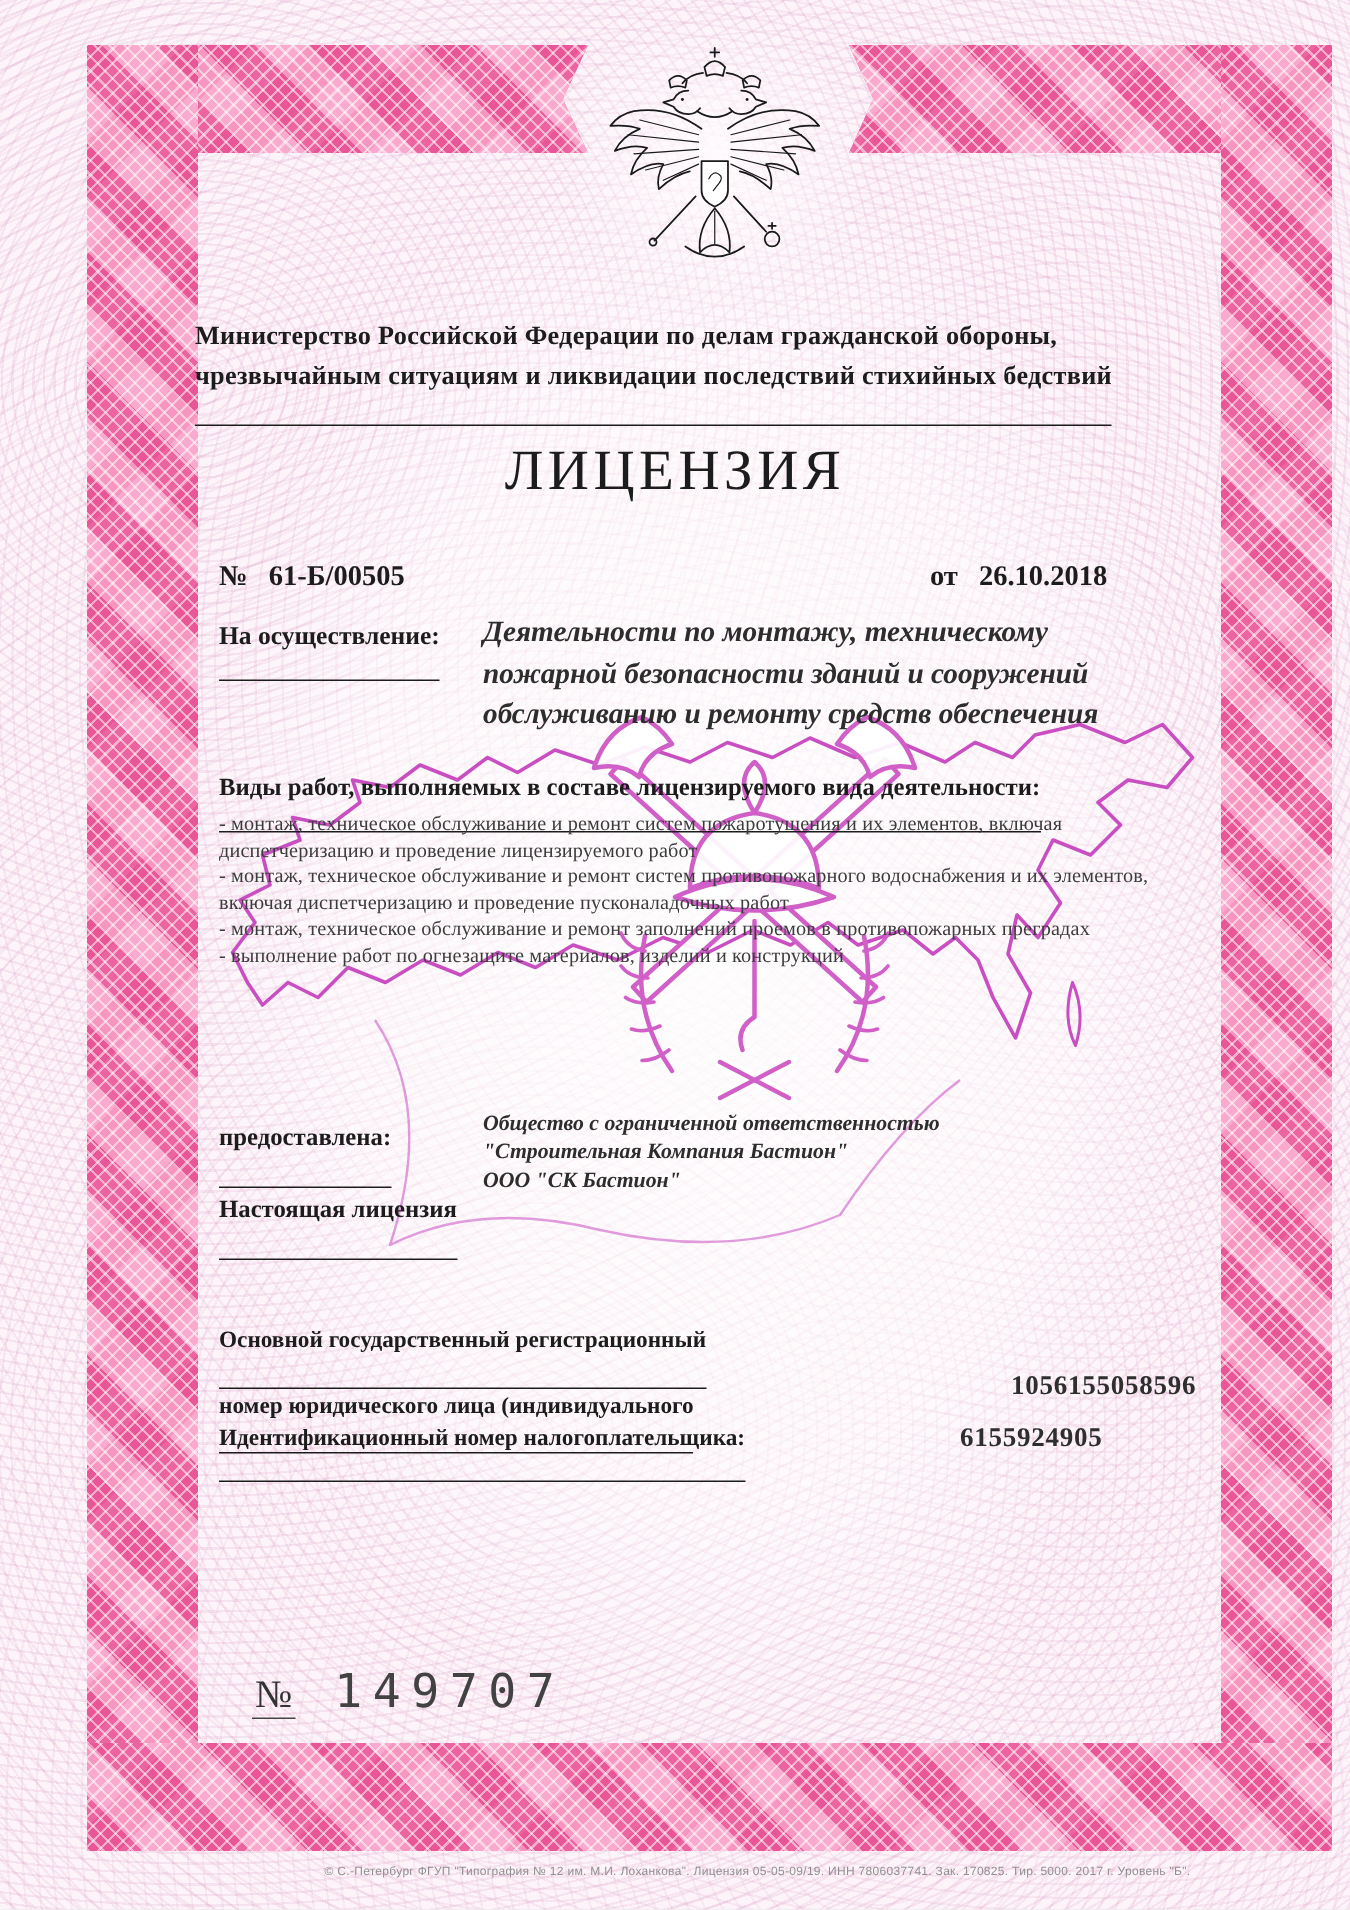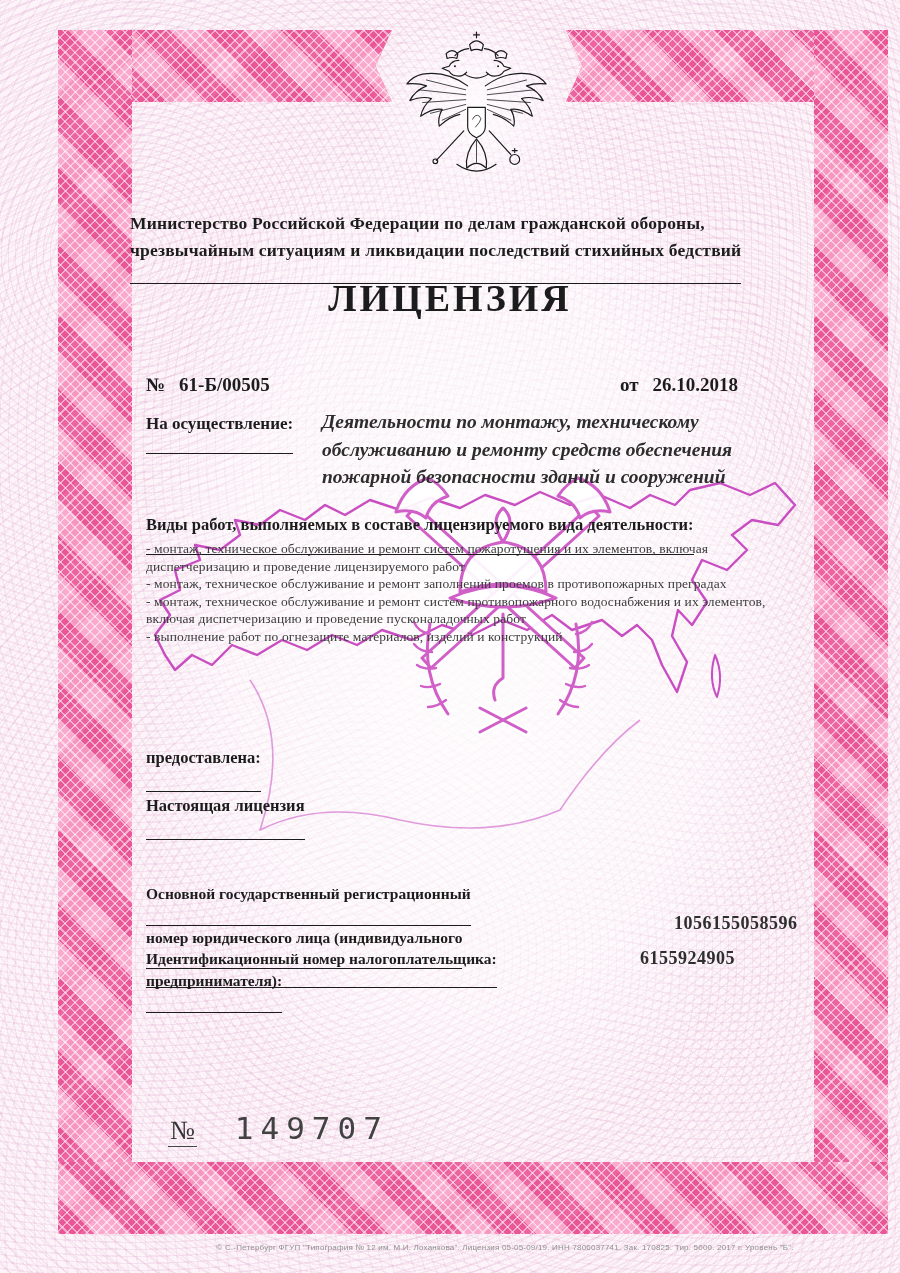--- a/index.html
+++ b/index.html
@@ -41,22 +41,22 @@
   }
   .eagle { position:absolute; left:403px; top:28px; width:147px; height:154px; z-index:4; }
   .map-watermark    { position:absolute; left:130px; top:450px; width:690px; height:430px; z-index:2; }
   .emblem-watermark { position:absolute; left:368px; top:462px; width:270px; height:290px; z-index:3; }
 
   .txt { position:absolute; z-index:5; color:#1c1c1c; }
   .u { border-bottom:1.6px solid #1c1c1c; padding-bottom:19px; display:inline-block; }
 
   .ministry { left:130px; top:210px; width:640px; 
     font-weight:bold; font-size:17.5px; line-height:27px; letter-spacing:.2px; }
-  .doc-title { left:130px; top:276px; width:640px; text-align:center;
-    font-weight:bold; font-size:38px; letter-spacing:3px; }
+  .doc-title { left:130px; top:292px; width:640px; text-align:center;
+    font-weight:normal; font-size:38px; letter-spacing:3px; }
 
   .num-label, .num-value { font-weight:bold; font-size:19px; }
   .row-number { left:146px; top:374px; }
   .row-date   { left:620px; top:374px; }
   .num-value  { margin-left:10px; }
 
   .field-label { font-weight:bold; font-size:17px;text-align:right; }
   .activity-label { left:146px; top:414px; }
   .activity-text { left:322px; top:408px; width:460px;
     font-style:italic; font-weight:bold; font-size:19.5px; line-height:27.5px; color:#2d2d2d; }
@@ -70,21 +70,21 @@
     font-style:italic; font-weight:bold; font-size:14.5px; line-height:19px; color:#2d2d2d; }
 
   .ogrn-label { left:146px; top:882px; font-weight:bold; font-size:15.5px; line-height:23.5px; }
   .ogrn-value { left:674px; top:913px; font-size:18px; font-weight:bold; color:#2e2e2e; letter-spacing:.5px; }
   .inn-label  { left:146px; top:950px; font-weight:bold; font-size:15.5px; }
   .inn-value  { left:640px; top:948px; font-size:18px; font-weight:bold; color:#2e2e2e; letter-spacing:.5px; }
 
   .serial { left:168px; top:1110px; }
   .serial-prefix { font-size:26px; color:#333; border-bottom:1.4px solid #444; padding:0 2px 1px 2px; }
   .serial-digits { font-family:"DejaVu Sans Mono",monospace; font-size:31px; color:#424242;
-    letter-spacing:7px; margin-left:34px; font-weight:400; }
+    letter-spacing:7px; margin-left:22px; font-weight:400; }
 
   .print-line { left:140px; top:1243px; width:730px; text-align:center;
     font-family:"Liberation Sans","DejaVu Sans",sans-serif;
     font-size:8px; color:#909090; letter-spacing:.2px; }
 </style>
 </head>
 <body>
 
 <div class="page">
 
@@ -160,43 +160,47 @@
   <div class="txt row-date">
     <span class="num-label">от</span>
     <span class="num-value">26.10.2018</span>
   </div>
 
   <div class="txt activity-label field-label">
     <span class="u">На осуществление:</span>
   </div>
   <div class="txt activity-text">
     <div>Деятельности по монтажу, техническому</div>
+    <div>пожарной безопасности зданий и сооружений</div>
     <div>обслуживанию и ремонту средств обеспечения</div>
-    <div>пожарной безопасности зданий и сооружений</div>
   </div>
 
   <div class="txt works-heading">
     <span class="u">Виды работ, выполняемых в составе лицензируемого вида деятельности:</span>
   </div>
   <div class="txt works-list">
     <div>- монтаж, техническое обслуживание и ремонт систем пожаротушения и их элементов, включая диспетчеризацию и проведение лицензируемого работ</div>
+    <div>- монтаж, техническое обслуживание и ремонт систем противопожарного водоснабжения и их элементов, включая диспетчеризацию и проведение пусконаладочных работ</div>
     <div>- монтаж, техническое обслуживание и ремонт заполнений проемов в противопожарных преградах</div>
-    <div>- монтаж, техническое обслуживание и ремонт систем противопожарного водоснабжения и их элементов, включая диспетчеризацию и проведение пусконаладочных работ</div>
     <div>- выполнение работ по огнезащите материалов, изделий и конструкций</div>
   </div>
 
   <div class="txt grantee-label">
     <div><span class="u">предоставлена:</span></div>
     <div><span class="u">Настоящая лицензия</span></div>
   </div>
+  <div class="txt grantee-text">
+    <div>Общество с ограниченной ответственностью</div>
+    <div>"Строительная Компания Бастион"</div>
+    <div>ООО "СК Бастион"</div>
+  </div>
 
   <div class="txt ogrn-label">
     <div><span class="u">Основной государственный регистрационный</span></div>
     <div><span class="u">номер юридического лица (индивидуального</span></div>
-    <div><span class="u">предпринимателя):</span></div>
   </div>
   <div class="txt ogrn-value">1056155058596</div>
   <div class="txt inn-label">
     <span class="u">Идентификационный номер налогоплательщика:</span>
   </div>
   <div class="txt inn-value">6155924905</div>
 
   <div class="txt serial">
     <span class="serial-prefix">№</span>
     <span class="serial-digits">149707</span>

